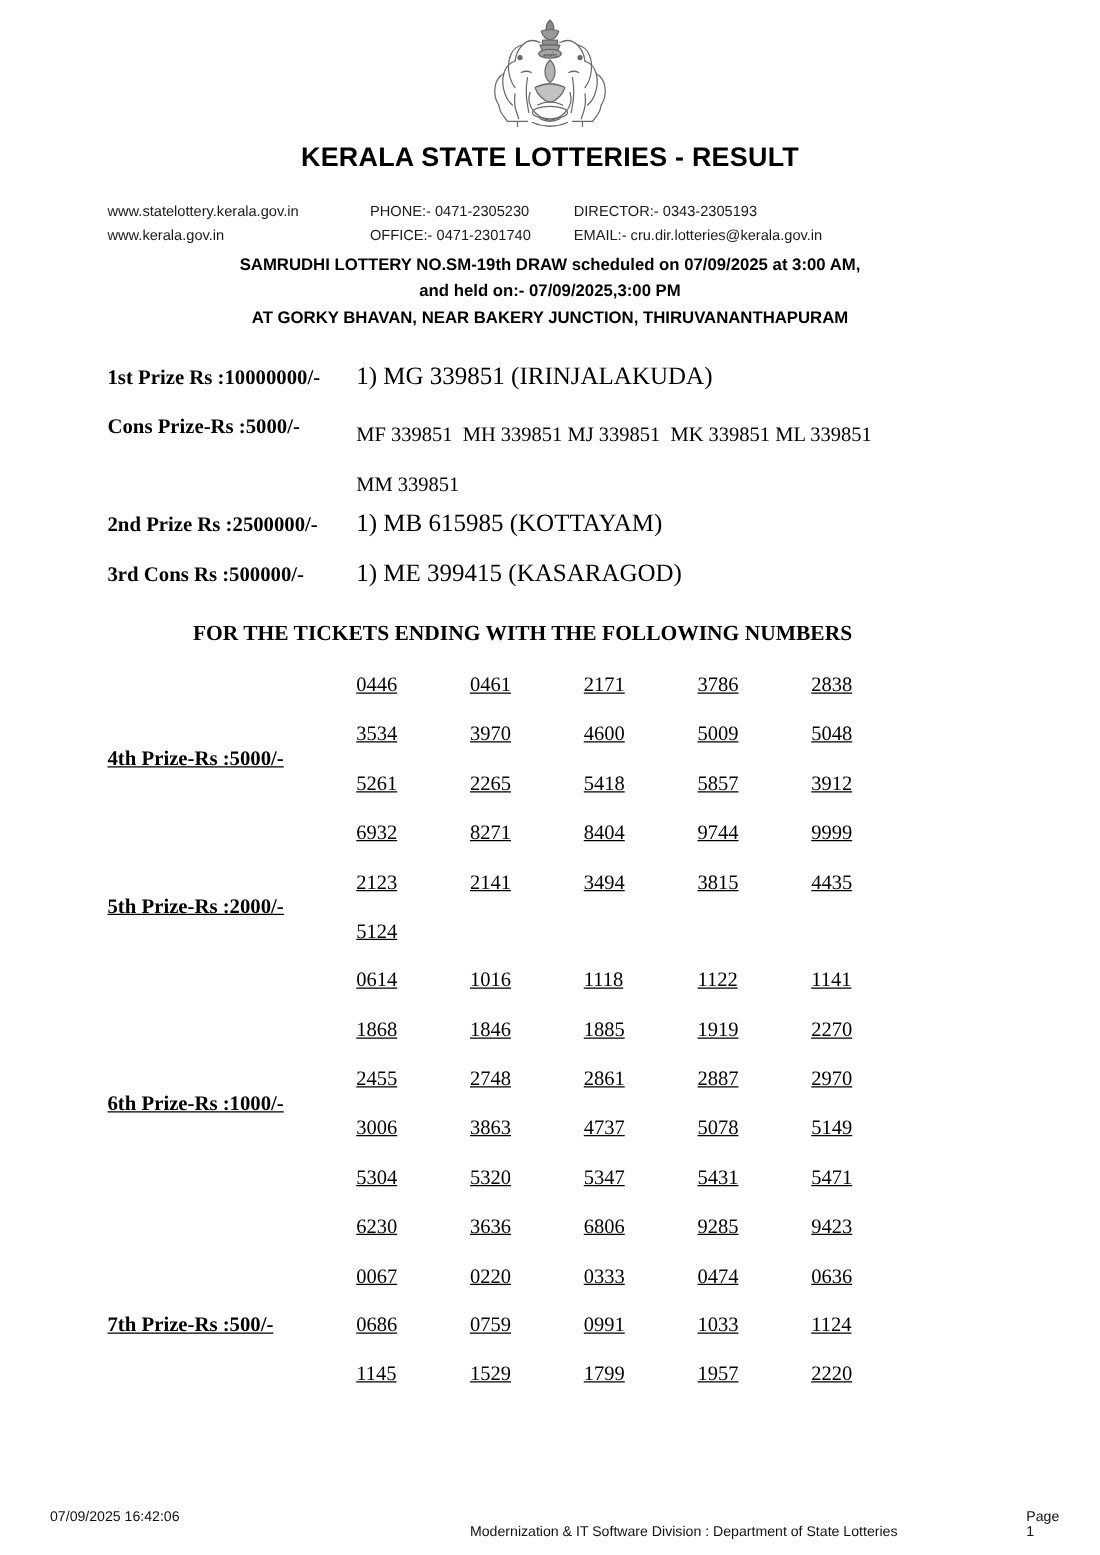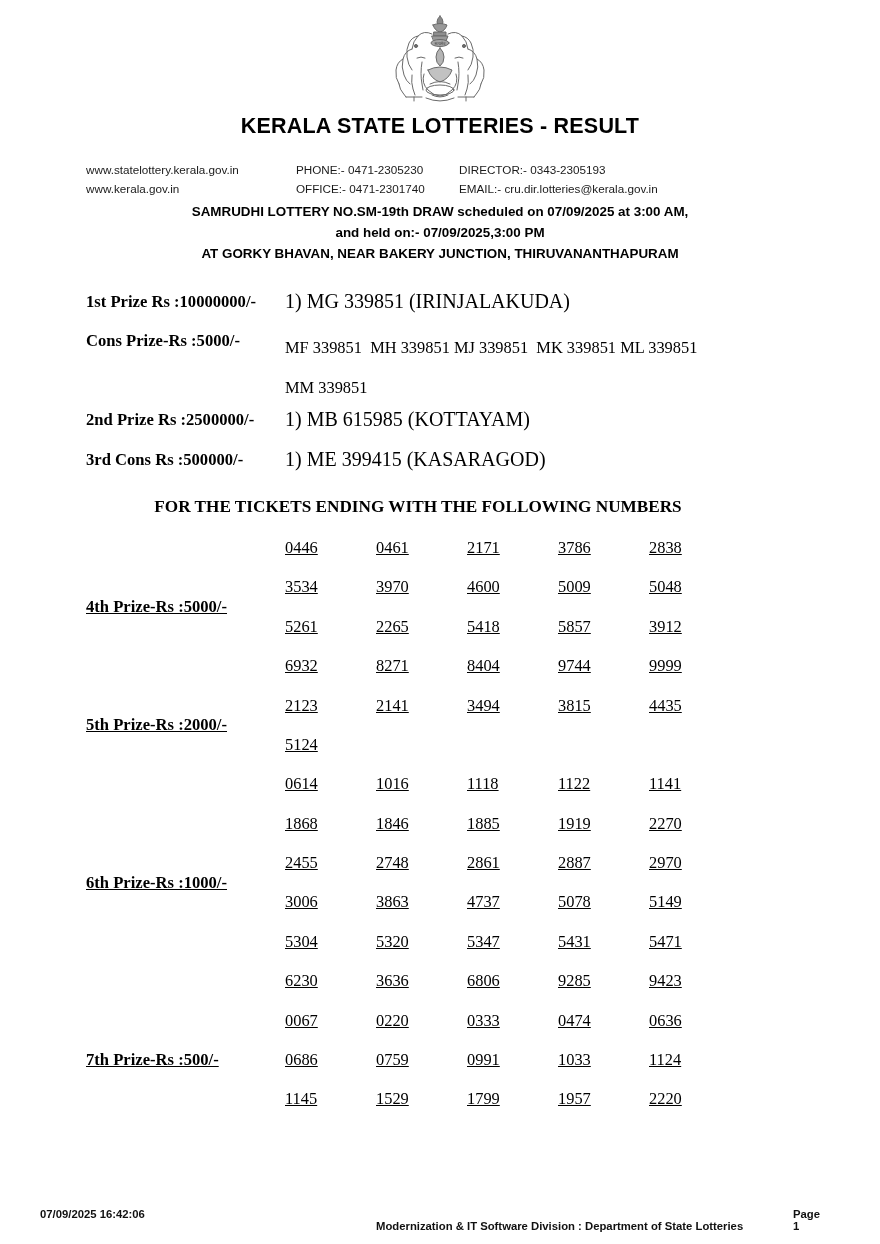--- a/index.html
+++ b/index.html
@@ -166,35 +166,34 @@
     left: 0;
     width: 880px;
     font-family: "Liberation Sans", sans-serif;
     font-size: 11.3px;
     color: #111111;
   }
   .footer-inner {
     position: relative;
     width: 772px;
     height: 16px;
-    font-weight: bold;
   }
   .foot-left {
     position: absolute;
     left: 40px;
     top: 0;
   }
   .foot-center {
     position: absolute;
     left: 376px;
     top: 12px;
   }
   .foot-right {
     position: absolute;
-    left: 756px;
+    left: 784px;
     top: 0;
     padding-left: 37px;
   }
 </style>
 </head>
 <body>
 
 <div class="page">
 
   <div class="emblem-wrap">

